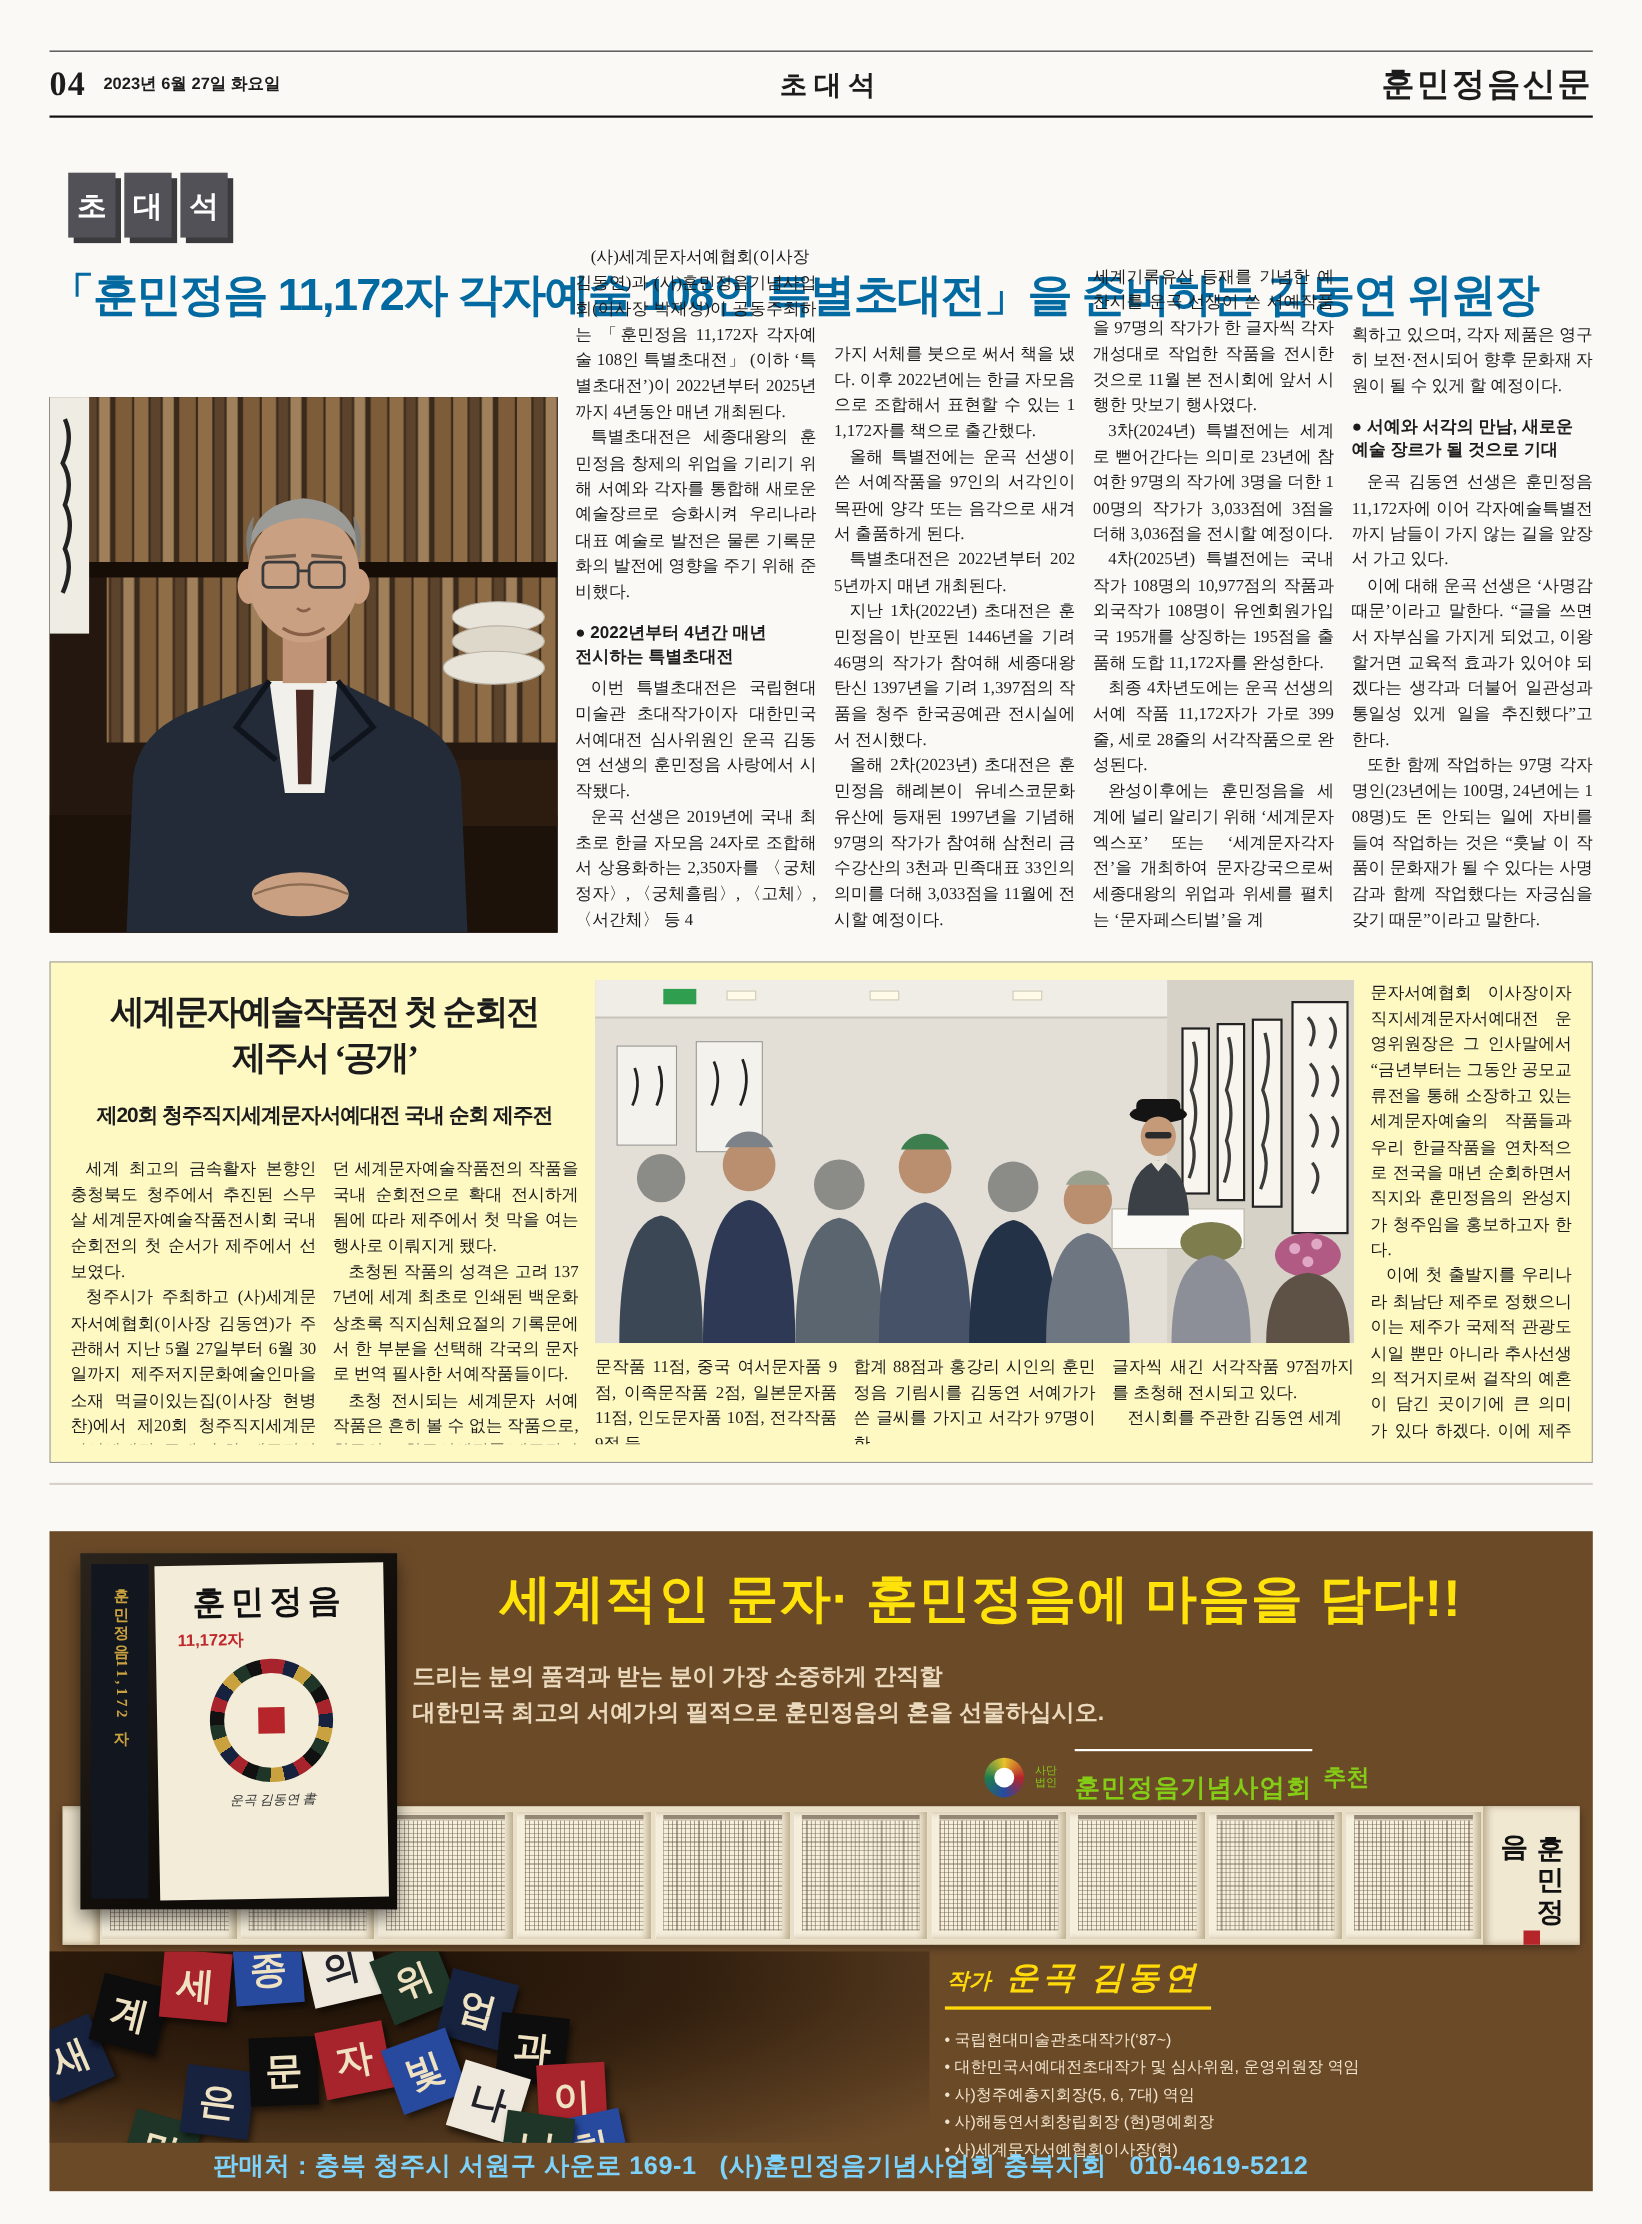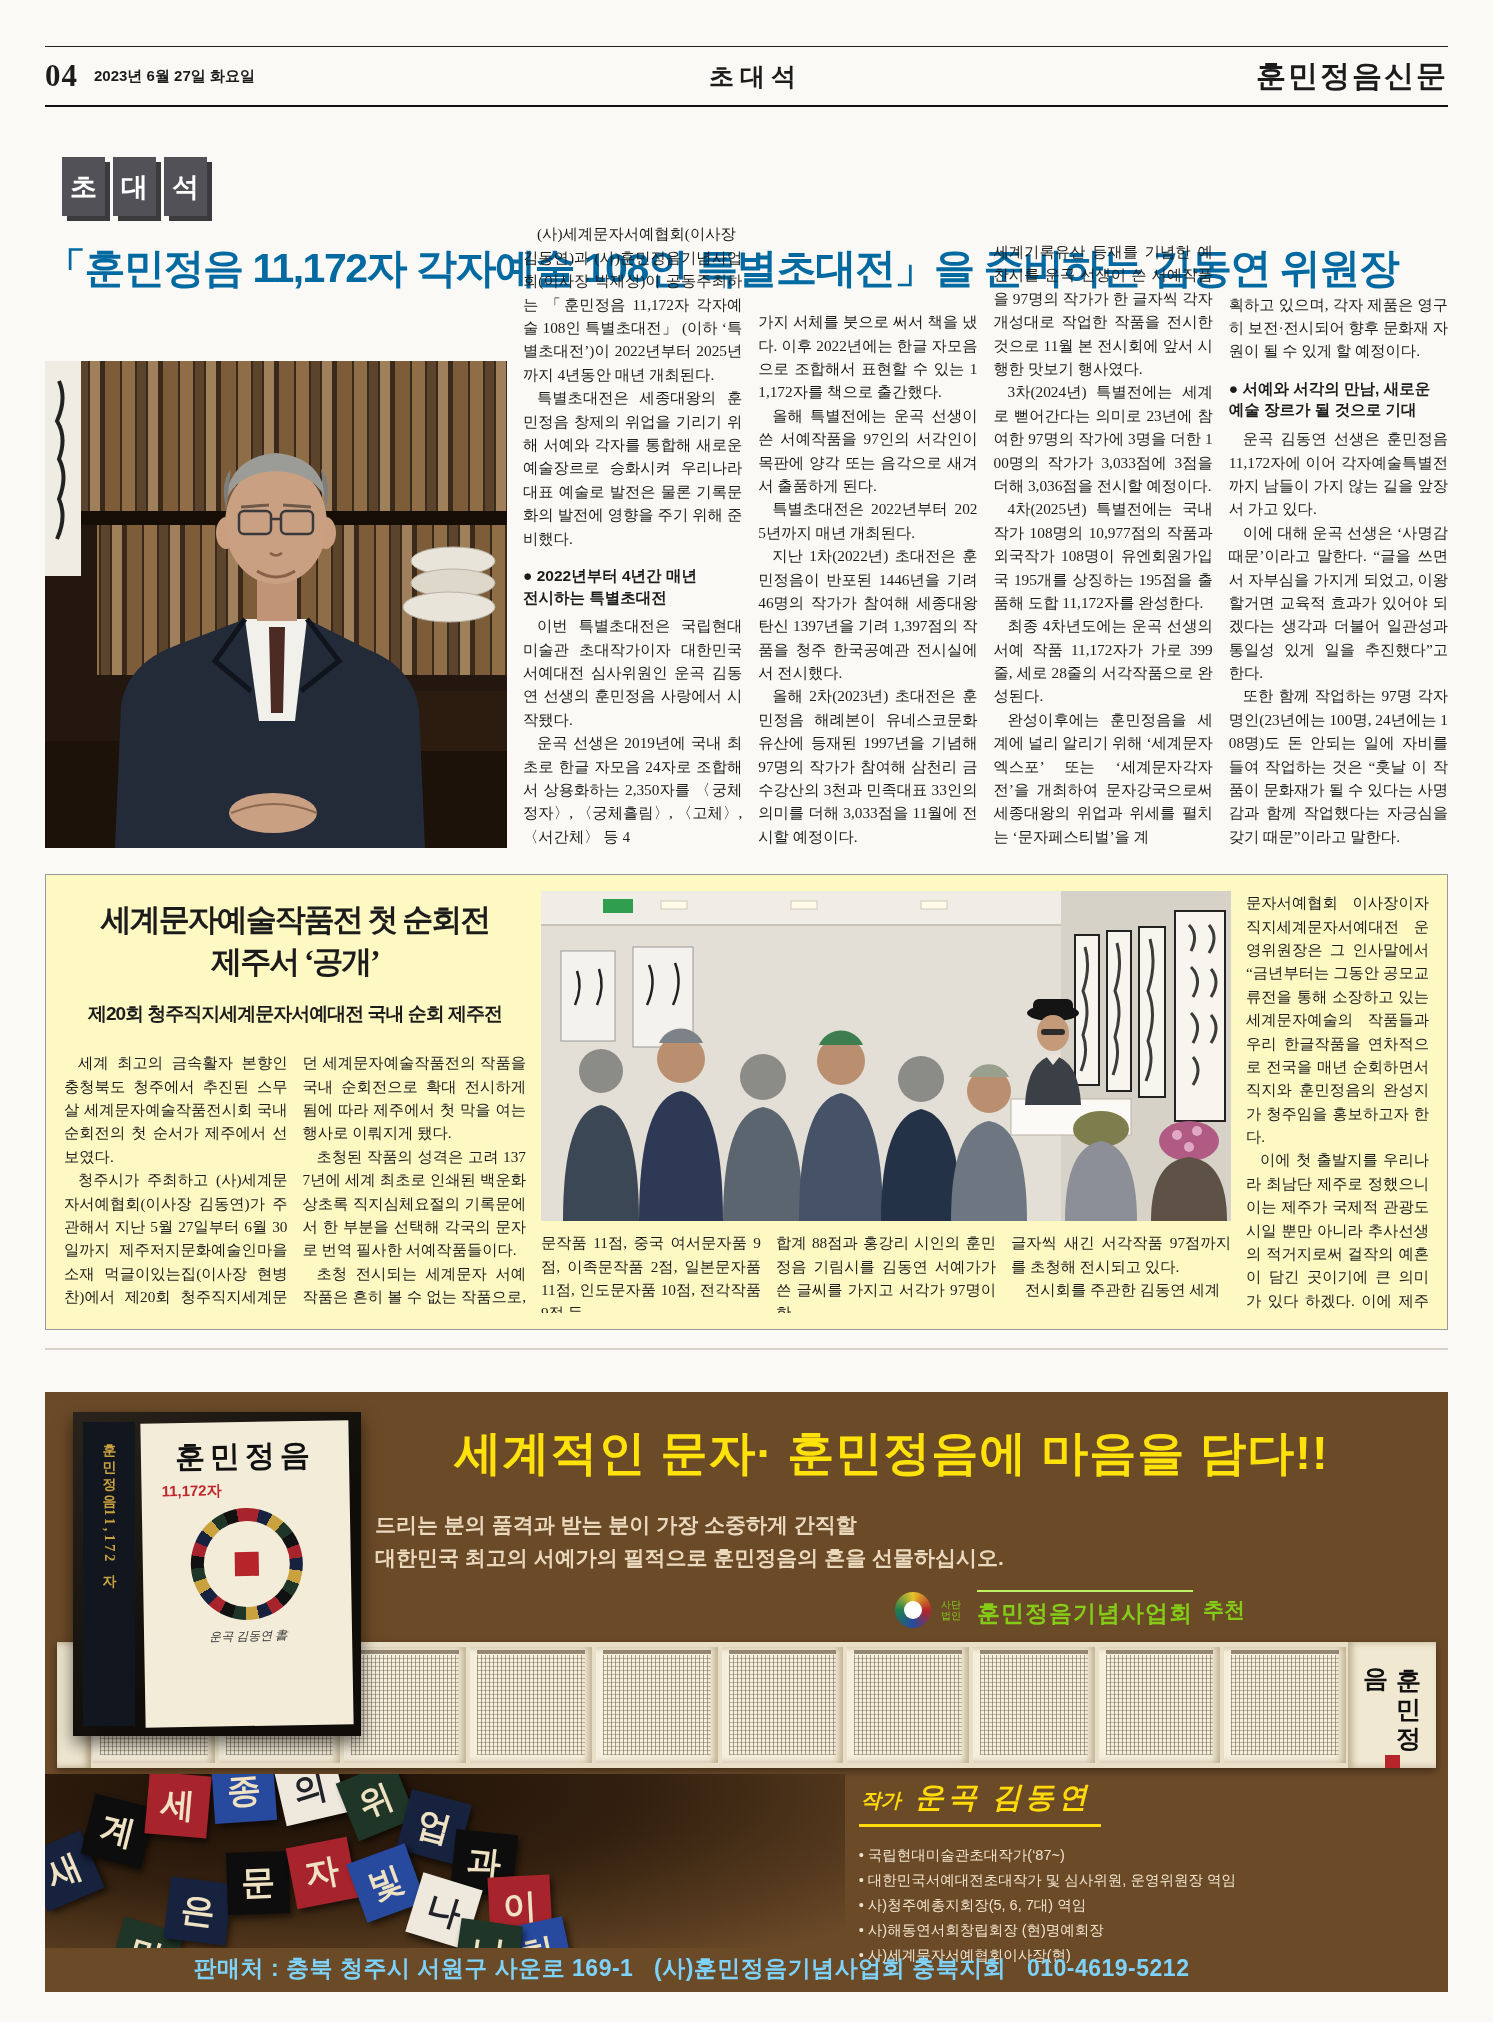--- a/index.html
+++ b/index.html
@@ -71,21 +71,21 @@
     margin:24px 0 0 330px;font-family:"Liberation Sans",sans-serif;
     font-size:21px;font-weight:700;color:#ead9bd;line-height:1.55;
   }
   .ad-org{margin:16px 0 0 850px;display:flex;align-items:center;gap:10px;color:#84cc16;}
   .orgmark{
     width:36px;height:36px;border-radius:50%;flex:none;position:relative;
     background:conic-gradient(#e8c32a,#b5252a,#274a9e,#1e7d4e,#e8c32a);
   }
   .orgmark::after{content:"";position:absolute;inset:9px;background:#fff;border-radius:50%;}
   .orgsmall{font-size:10px;line-height:1.1;width:26px;font-family:"Liberation Sans",sans-serif;}
-  .orgname{font-size:23px;font-weight:800;border-top:2px solid #bef264;padding-top:6px;letter-spacing:1px;}
+  .orgname{font-size:23px;font-weight:800;border-top:2px solid #ffffff;padding-top:18px;letter-spacing:1px;}
   .orgsuffix{font-size:21px;font-weight:800;}
   
   .strip{
     position:absolute;left:12px;right:12px;top:250px;height:126px;
     background:#e9dfc6;display:flex;box-shadow:0 3px 8px rgba(0,0,0,.4);
   }
   .strip .endL{width:34px;background:#efe6cf;box-shadow:inset -4px 0 7px rgba(110,85,45,.5);}
   .panel{flex:1;margin:5px 2px;background:#f6efdc;position:relative;
     box-shadow:inset -4px 0 7px rgba(120,95,50,.45),inset 1px 0 2px rgba(255,255,255,.7);}
   .panel::before{content:"";position:absolute;inset:8px 7px;opacity:.75;

